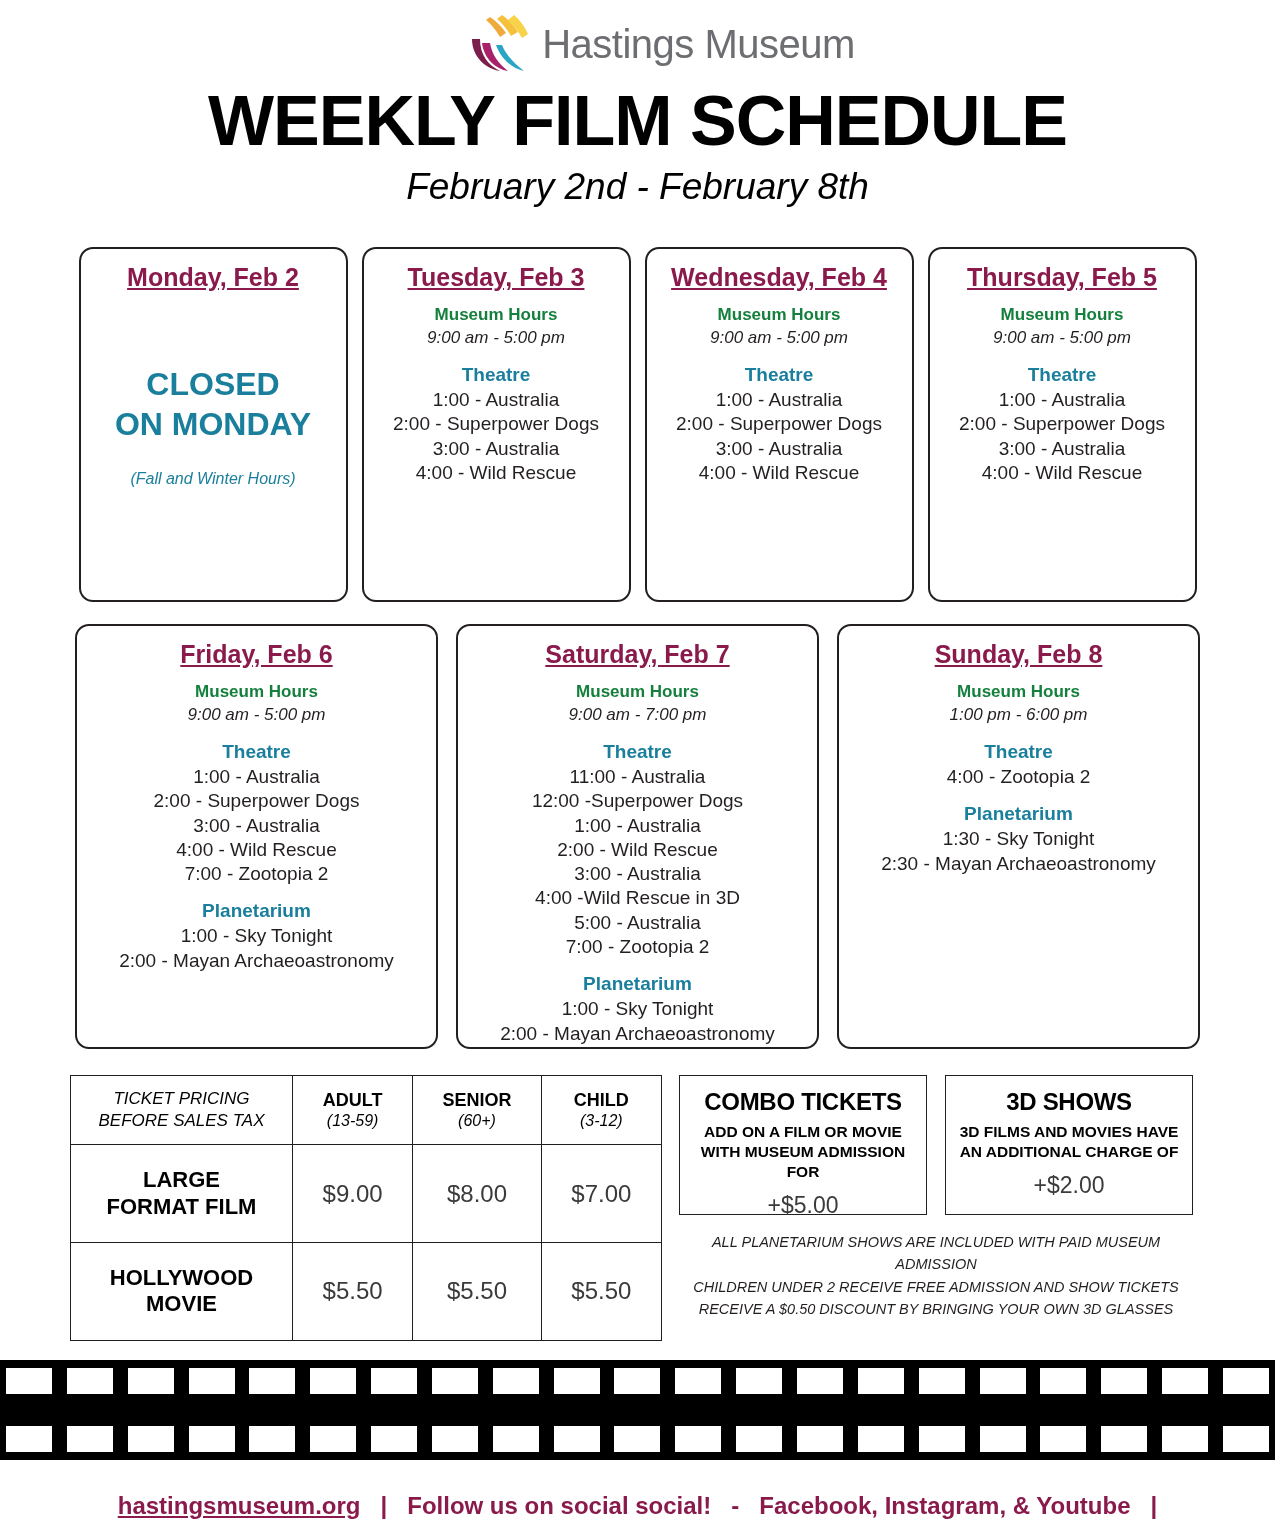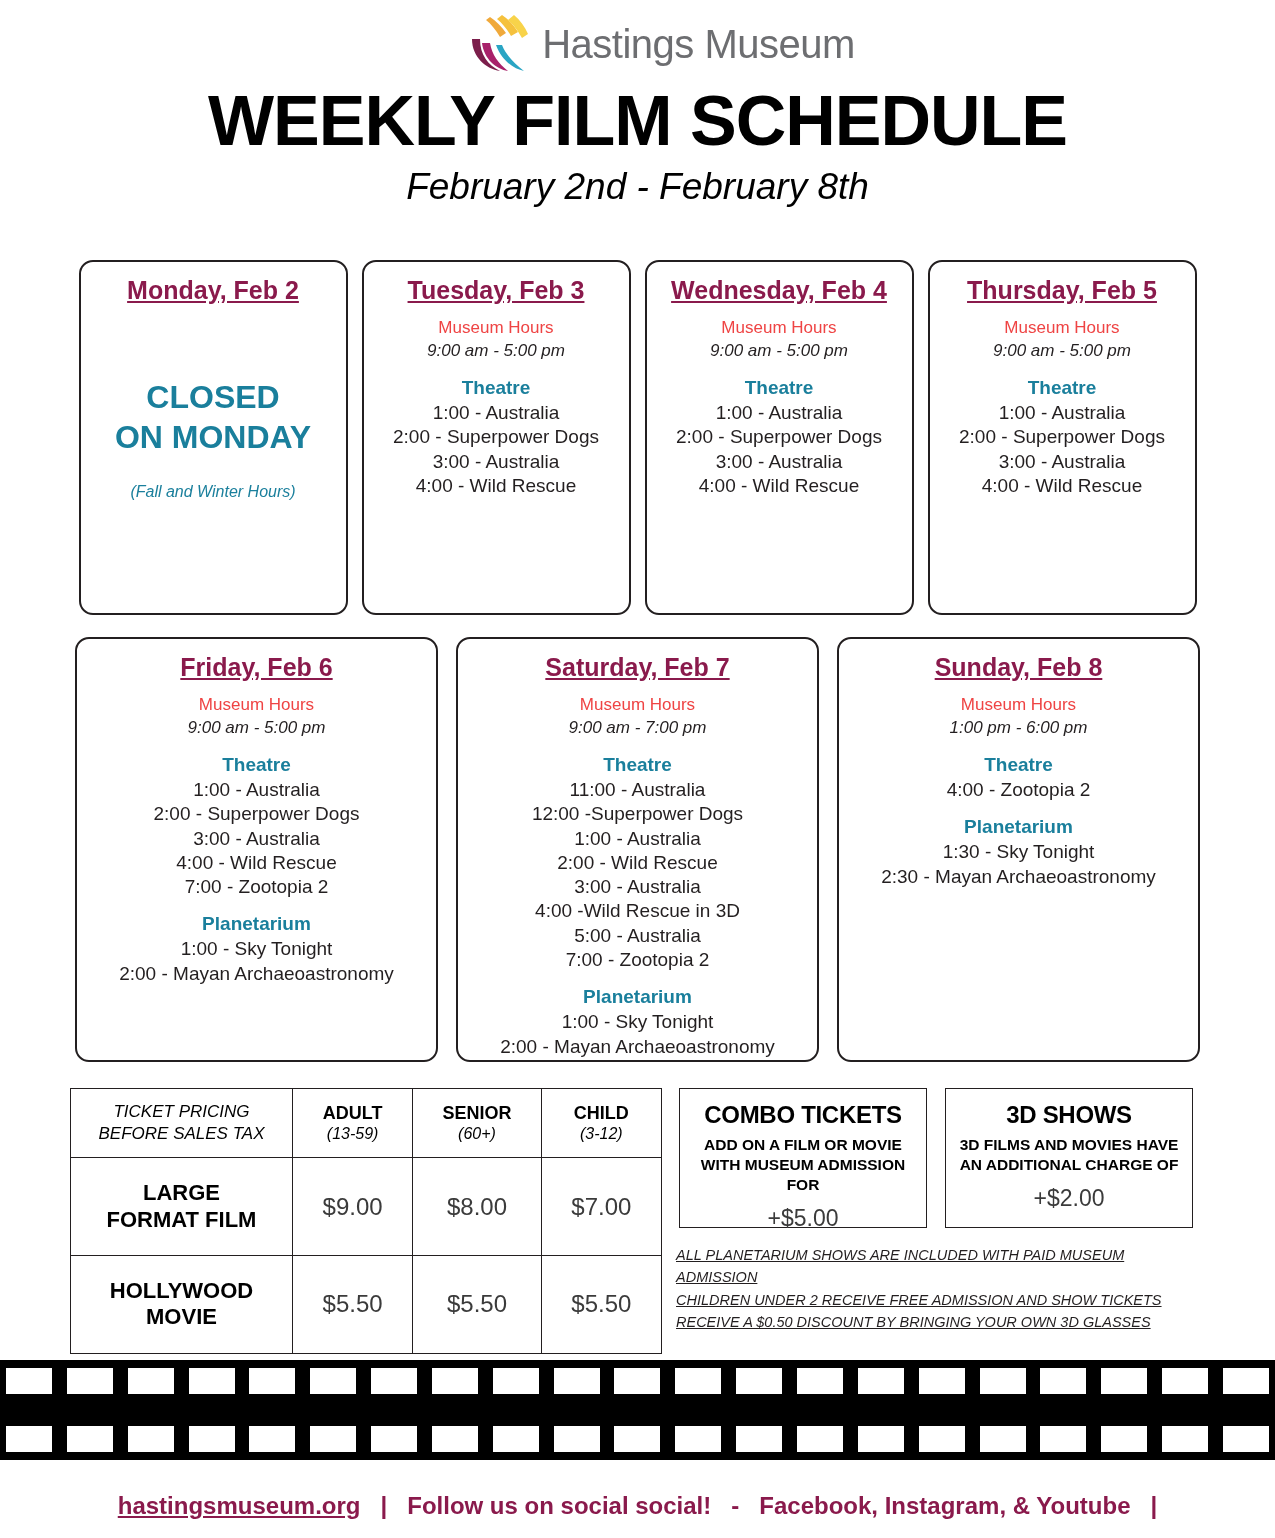--- a/index.html
+++ b/index.html
@@ -47,21 +47,21 @@
     color: #000;
     margin: 12px 0 0 0;
     line-height: 1;
   }
 
   
   .week-row {
     display: flex;
     justify-content: center;
     gap: 14px;
-    margin-top: 55px;
+    margin-top: 42px;
     padding: 0 70px;
   }
   .day-card {
     border: 2px solid #231f20;
     border-radius: 14px;
     padding: 14px 10px 10px;
     text-align: center;
     background: #fff;
   }
   .row-1 .day-card { width: 269px; height: 355px; }
@@ -69,23 +69,23 @@
   .row-2 .day-card { width: 363px; height: 425px; }
 
   .day-name {
     color: #8a1a4c;
     font-weight: bold;
     font-size: 25px;
     text-decoration: underline;
     margin-bottom: 12px;
   }
   .hours-label {
-    font-weight: normal;
+    font-weight: bold;
     font-size: 17px;
-    color: #ef4444;
+    color: #15803d;
     line-height: 1.35;
   }
   .hours-value {
     font-style: italic;
     font-size: 17px;
     color: #231f20;
     line-height: 1.35;
   }
   .section-head {
     color: #1a7f9c;
@@ -182,27 +182,26 @@
     font-size: 15.5px;
     line-height: 1.3;
   }
   .info-amount {
     font-size: 23px;
     color: #3b3b3b;
     margin-top: 10px;
   }
   .fine-print {
     margin-top: 16px;
-    text-align: left;
+    text-align: center;
     font-style: italic;
     font-size: 14.5px;
     line-height: 1.55;
     color: #231f20;
     width: 520px;
-    text-decoration: underline;
   }
   .right-col { display: flex; flex-direction: column; align-items: center; }
 
   
   .filmstrip {
     position: absolute;
     left: 0; right: 0;
     bottom: 78px;
     height: 100px;
     background: #000;

